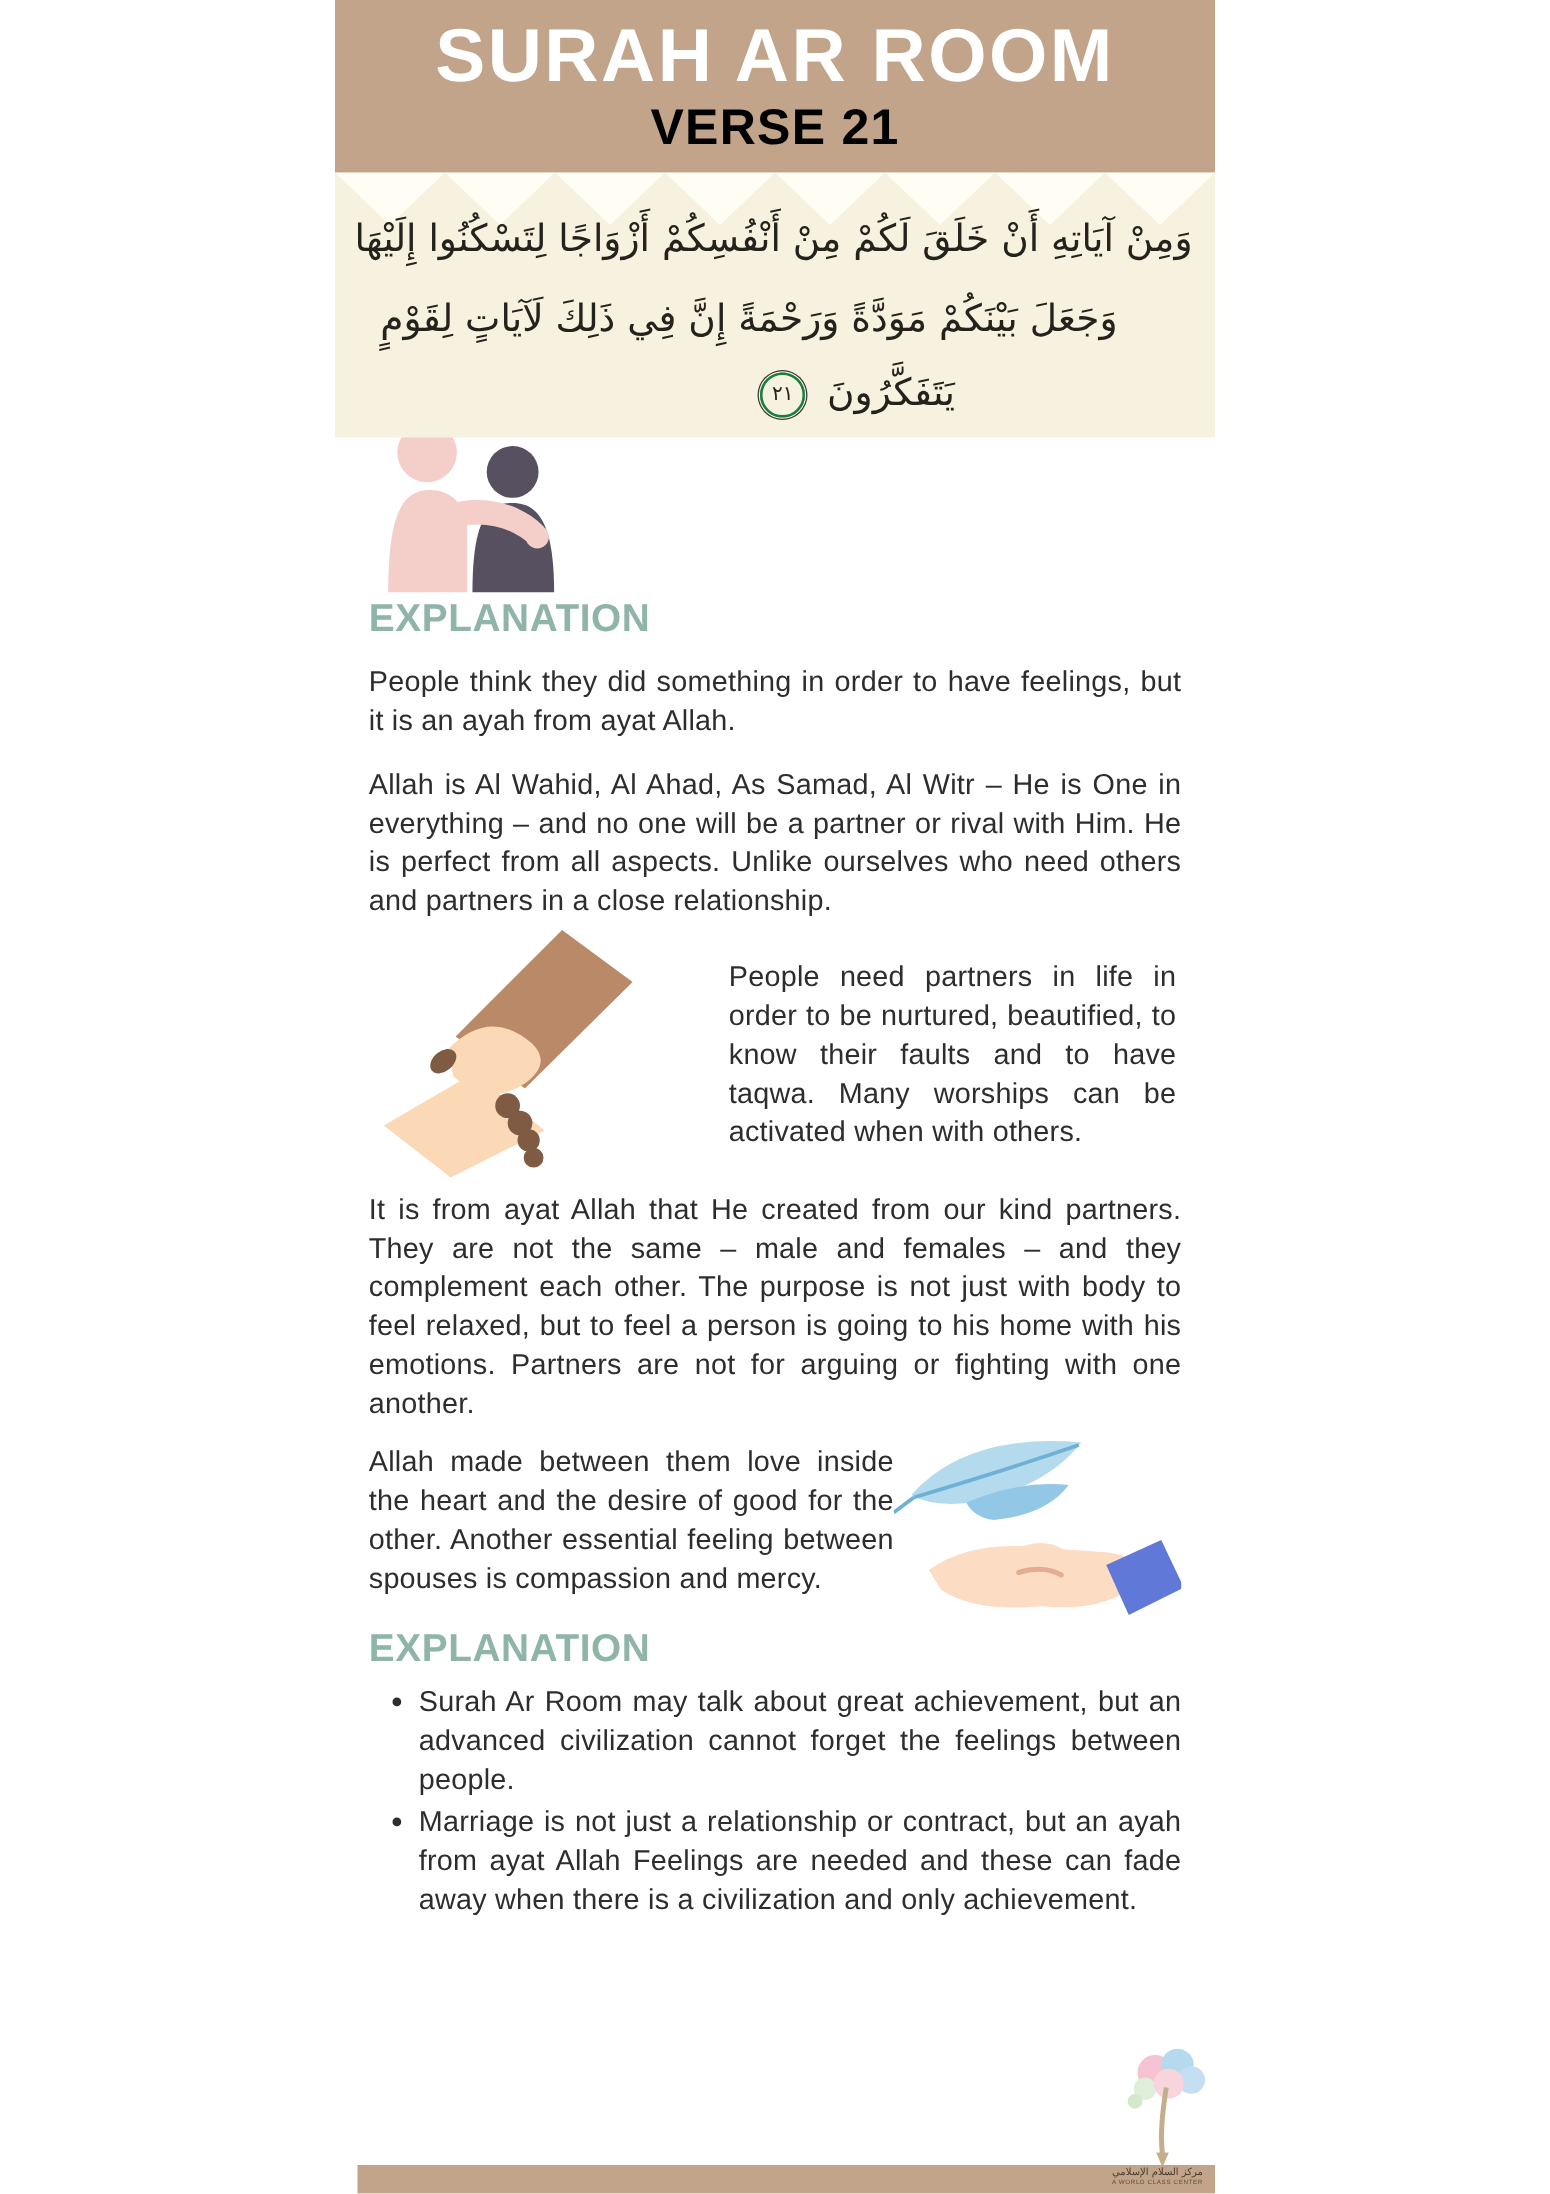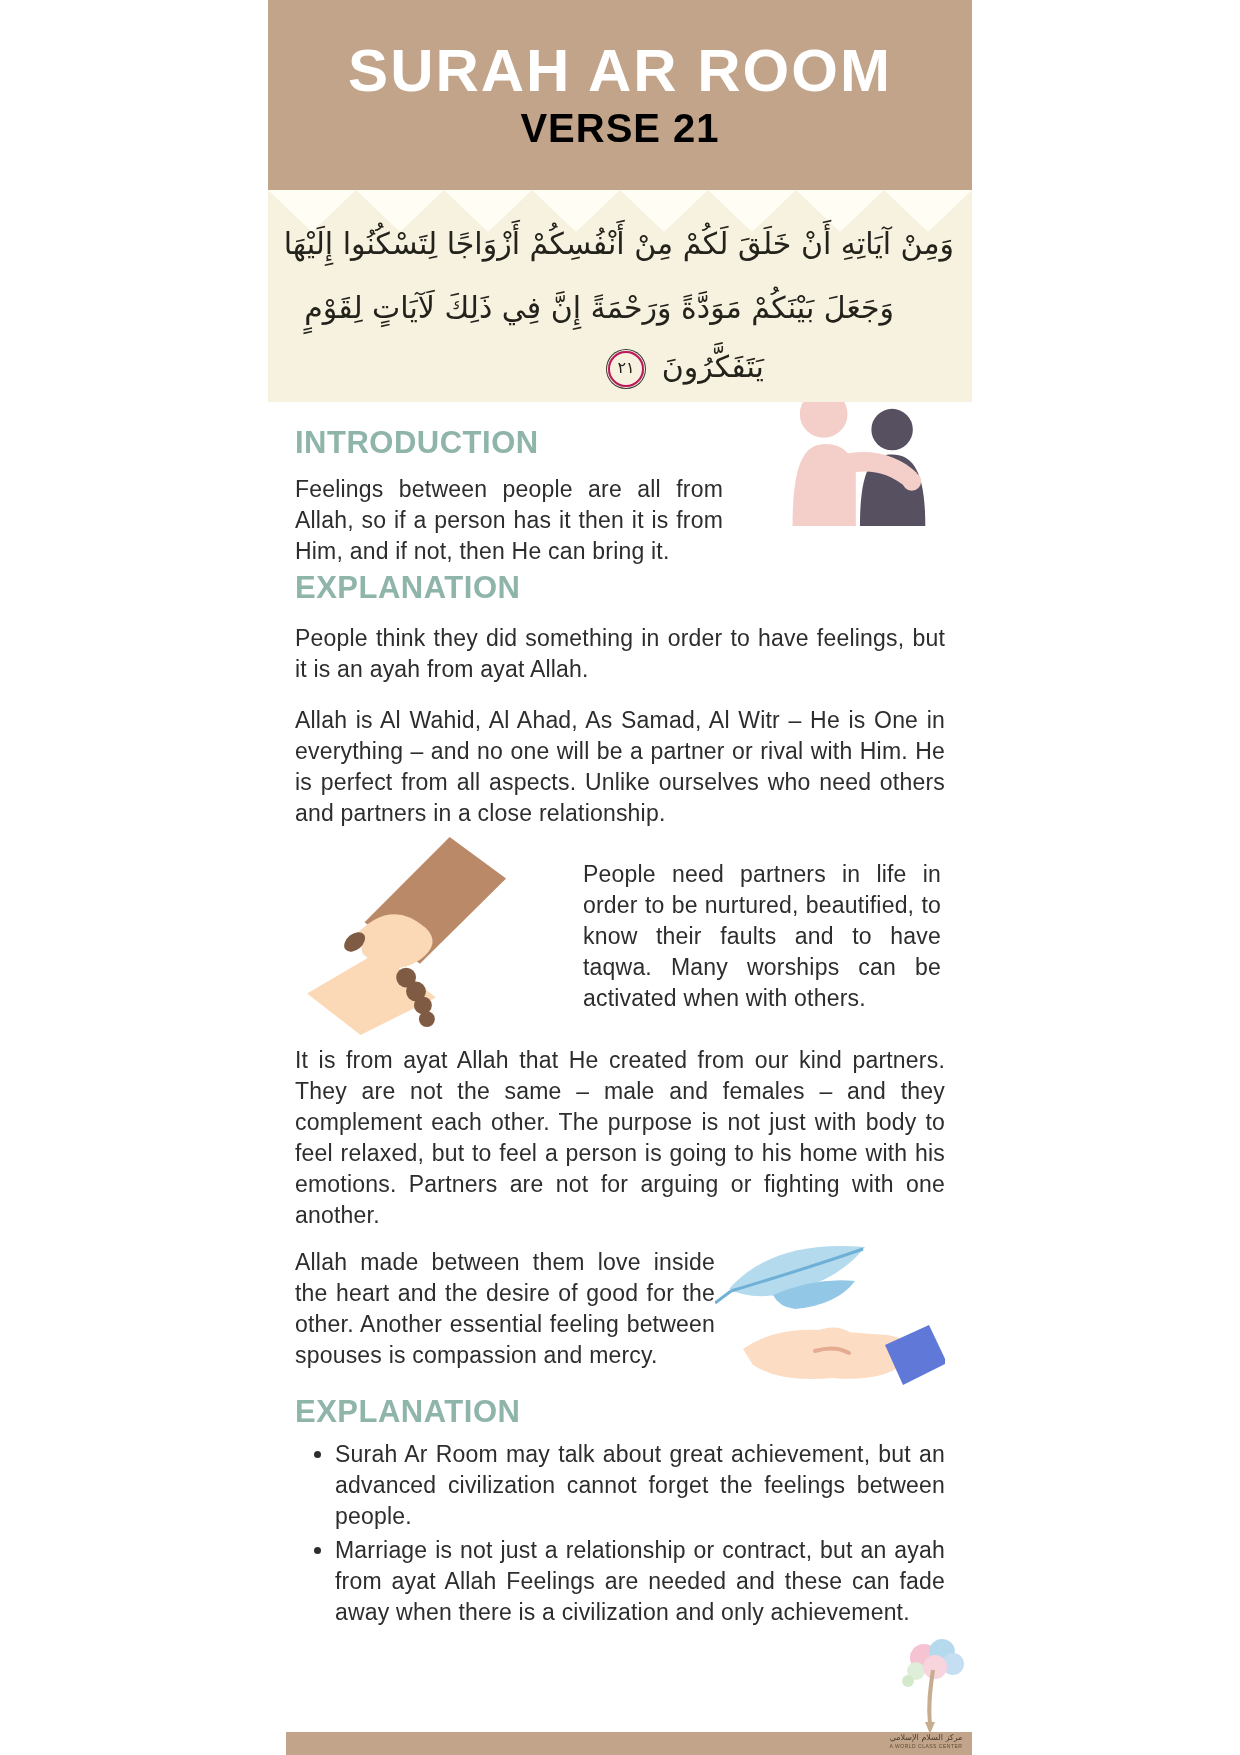--- a/index.html
+++ b/index.html
@@ -5,21 +5,21 @@
   html,body{margin:0;padding:0;background:#ffffff;}
   .page{
     width:1240px;height:1755px;position:relative;background:#ffffff;
     margin:0 auto;overflow:hidden;
     font-family:"Liberation Sans",sans-serif;
   }
   .column{width:704px;height:100%;margin:0 auto;position:relative;}
 
   
   .band{
-    height:190px;background:#c1a489;
+    height:138px;background:#c1a489;
     display:flex;flex-direction:column;align-items:center;justify-content:center;
     box-shadow:0 2px 0 rgba(140,115,92,.35);
   }
   .title{
     color:#ffffff;font-size:60px;font-weight:800;letter-spacing:2px;
     line-height:64px;white-space:nowrap;
   }
   .subtitle{
     color:#000000;font-size:40px;font-weight:800;letter-spacing:1px;
     line-height:46px;margin-top:2px;
@@ -32,21 +32,21 @@
   .zigzag{position:absolute;top:0;left:0;display:block;}
   .arabic{
     position:relative;direction:rtl;
     font-family:"DejaVu Sans",sans-serif;
     color:#23231c;font-size:30px;line-height:64px;
   }
   .line1{text-align:right;padding:22px 18px 0 0;}
   .line2{text-align:right;padding-right:78px;padding-left:27px;}
   .line3{text-align:center;padding-left:132px;line-height:54px;}
   .ayah-num{
-    display:inline-block;width:32px;height:32px;border:2px solid #be185d;border-radius:50%;
+    display:inline-block;width:32px;height:32px;border:2px solid #15803d;border-radius:50%;
     font-size:16px;line-height:30px;text-align:center;vertical-align:middle;margin-right:8px;
     box-shadow:0 0 0 1px #f7f1df,0 0 0 2px #3a3a31;
   }
 
   
   .content{padding:0 27px;}
   .heading{
     margin:0;font-size:31px;font-weight:700;letter-spacing:.5px;
     color:#8fb4aa;line-height:38px;
   }
@@ -108,24 +108,20 @@
       <div class="arabic line3">
         <span>يَتَفَكَّرُونَ</span>
         <span class="ayah-num">٢١</span>
       </div>
     </section>
 
     <main class="content">
 
       <section>
         <div class="intro-row">
-          <div class="intro-left">
-            <h2 class="heading h-intro">INTRODUCTION</h2>
-            <p class="body intro-p">Feelings between people are all from Allah, so if a person has it then it is from Him, and if not, then He can bring it.</p>
-          </div>
           <svg class="illus hug-svg" width="168" height="140" viewBox="0 0 160 135">
             <path d="M14,135 C14,72 26,56 46,56 C63,56 73,67 75,85 L75,135 Z" fill="#f4cfc9"></path>
             <circle cx="110" cy="42" r="20" fill="#575061"></circle>
             <path d="M79,135 C79,78 91,66 110,66 C130,66 142,82 142,135 Z" fill="#575061"></path>
             <path d="M56,68 C86,58 116,66 134,84 L125,99 C106,82 84,79 61,86 Z" fill="#f4cfc9"></path>
             <circle cx="129" cy="92" r="9" fill="#f4cfc9"></circle>
             <circle cx="44" cy="27" r="23" fill="#f4cfc9"></circle>
           </svg>
         </div>
       </section>

